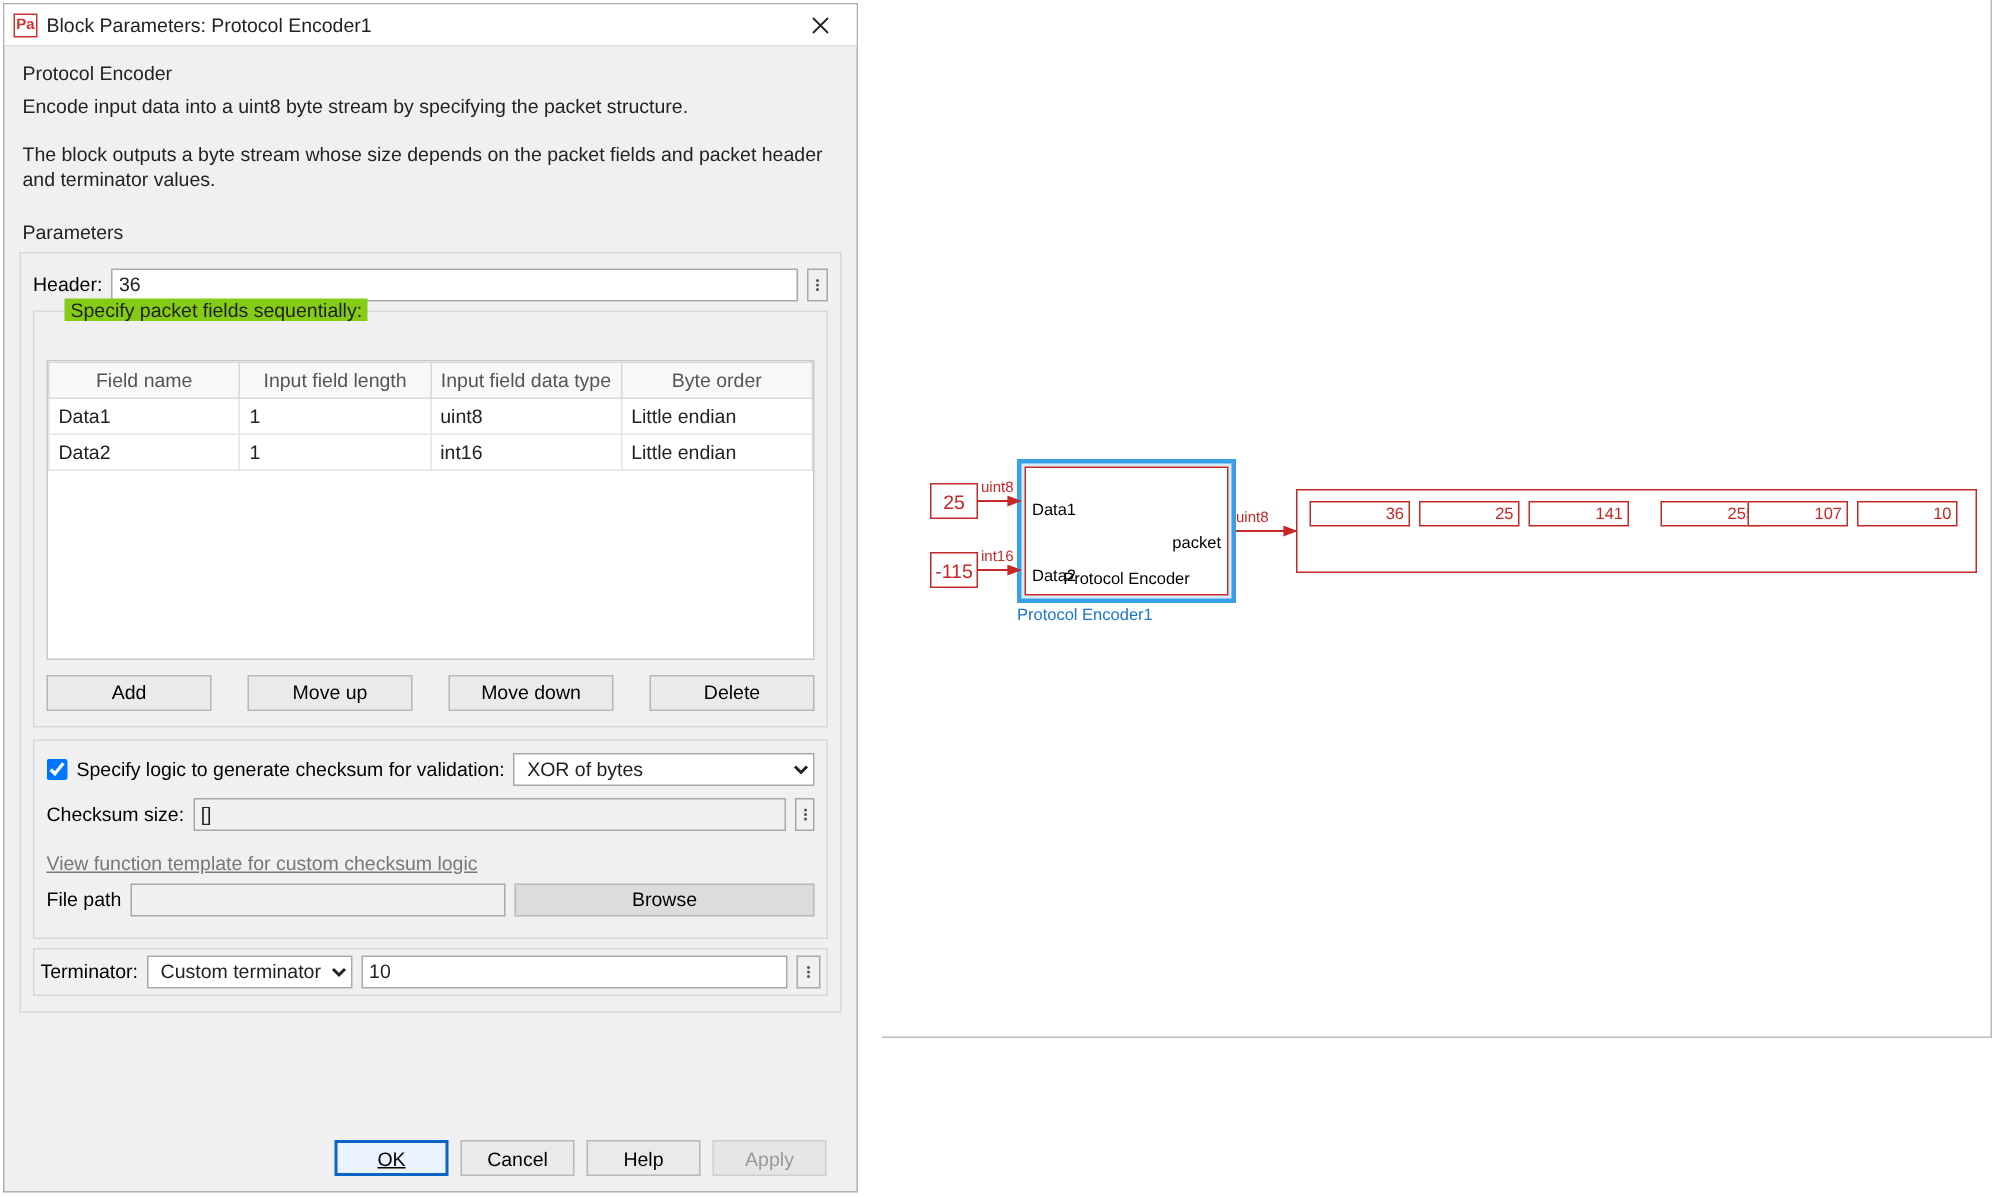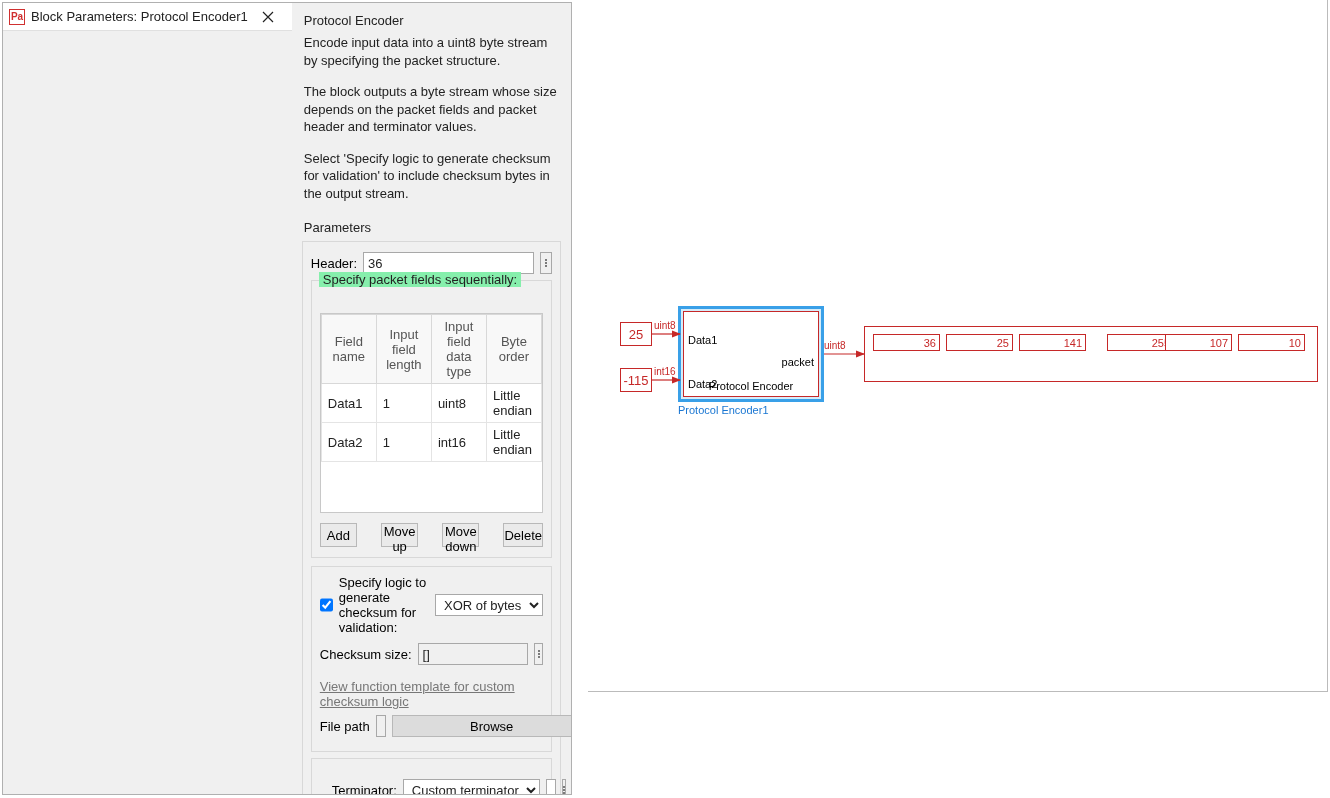--- a/index.html
+++ b/index.html
@@ -5,21 +5,21 @@
 * { box-sizing: border-box; margin: 0; padding: 0; font-family: "Segoe UI", Arial, sans-serif; font-size: 13px; }
 body { background: #fff; width: 1330px; height: 798px; position: relative; overflow: hidden; }
 
 
 .dialog {
   position: absolute;
   left: 2px; top: 2px;
   width: 570px; height: 793px;
   background: #f0f0f0;
   border: 1px solid #b0b0b0;
-  display: flex; flex-direction: row;
+  display: flex; flex-direction: column;
 }
 .titlebar {
   height: 28px; background: #fff;
   display: flex; align-items: center;
   padding: 0 4px 0 6px;
   border-bottom: 1px solid #e0e0e0;
 }
 .titlebar .app-icon {
   width: 16px; height: 16px; margin-right: 6px;
   display: inline-flex; align-items: center; justify-content: center;
@@ -49,21 +49,21 @@
 
 .more-btn {
   width:16px; height:22px; border:1px solid #a8a8a8; background:#f0f0f0;
   display:flex; align-items:center; justify-content:center; font-size:10px; cursor:pointer;
 }
 .dotcol { display:flex; flex-direction:column; gap:1px; }
 .dot{width:2px;height:2px;background:#555;border-radius:50%;}
 
 
 .fieldset { border:1px solid #d8d8d8; padding: 8px 8px 10px 8px; margin-top:4px; position:relative; }
-.fieldset > .legend { position:absolute; top:-9px; left:7px; background:#86efac; padding:0 4px; color:#222; }
+.fieldset > .legend { position:absolute; top:-9px; left:20px; background:#84cc16; padding:0 4px; color:#222; }
 
 .grid {
   margin-top:24px;
   border:1px solid #c8c8c8; background:#fff;
   height: 200px; overflow:auto;
 }
 .grid table { width:100%; border-collapse:collapse; table-layout:fixed; }
 .grid th {
   background:#f8f8f8; border:1px solid #d8d8d8; padding:4px; font-weight:normal; color:#555; text-align:center;
 }
@@ -75,21 +75,21 @@
 
 
 .checksum-box { border:1px solid #d8d8d8; padding:8px; margin-top:8px; }
 .check-row{ display:flex; align-items:center; gap:6px; }
 input[type=checkbox]{ width:14px; height:14px; }
 .linkish { color:#777; text-decoration: underline; cursor:pointer; margin:8px 0 6px 0; display:inline-block; }
 .disabled-input { background:#f0f0f0 !important; color:#888; }
 .browse-btn { flex:1; height:22px; background:#dcdcdc; border:1px solid #b8b8b8; cursor:pointer; }
 
 
-.term-box { border:1px solid #d8d8d8; padding:20px; margin-top:6px; }
+.term-box { border:1px solid #d8d8d8; padding:4px; margin-top:6px; }
 
 
 .footer { display:flex; justify-content:flex-end; gap:8px; padding:10px 10px 10px 0; margin-top:auto; }
 .dlg-btn {
   width:76px; height:24px; background:#eaeaea; border:1px solid #b8b8b8; cursor:pointer;
 }
 .dlg-btn.primary { border:2px solid #0c64c6; background:#eaf3ff;text-decoration:underline; }
 .dlg-btn.disabled { color:#9a9a9a; background:#e6e6e6; border:1px solid #cfcfcf; }
 
 
@@ -125,21 +125,20 @@
     <div class="close">
       <svg width="12" height="12" viewBox="0 0 12 12">
           <path d="M1 1 L11 11 M11 1 L1 11" stroke="#222" stroke-width="1.2"></path>
         </svg>
     </div>
   </div>
   <div class="body">
     <div class="section-title">Protocol Encoder</div>
     <div class="desc">Encode input data into a uint8 byte stream by specifying the packet structure.</div>
     <div class="desc">The block outputs a byte stream whose size depends on the packet fields and packet header and terminator values.</div>
-    <div class="desc">Select 'Specify logic to generate checksum for validation' to include checksum bytes in the output stream.</div>
 
     <div class="section-title">Parameters</div>
 
     <div class="params-box">
       <div class="row">
         <label>Header:</label>
         <input type="text" value="36" style="">
         <div class="more-btn">
             <span class="dotcol">
               <span class="dot"></span>

